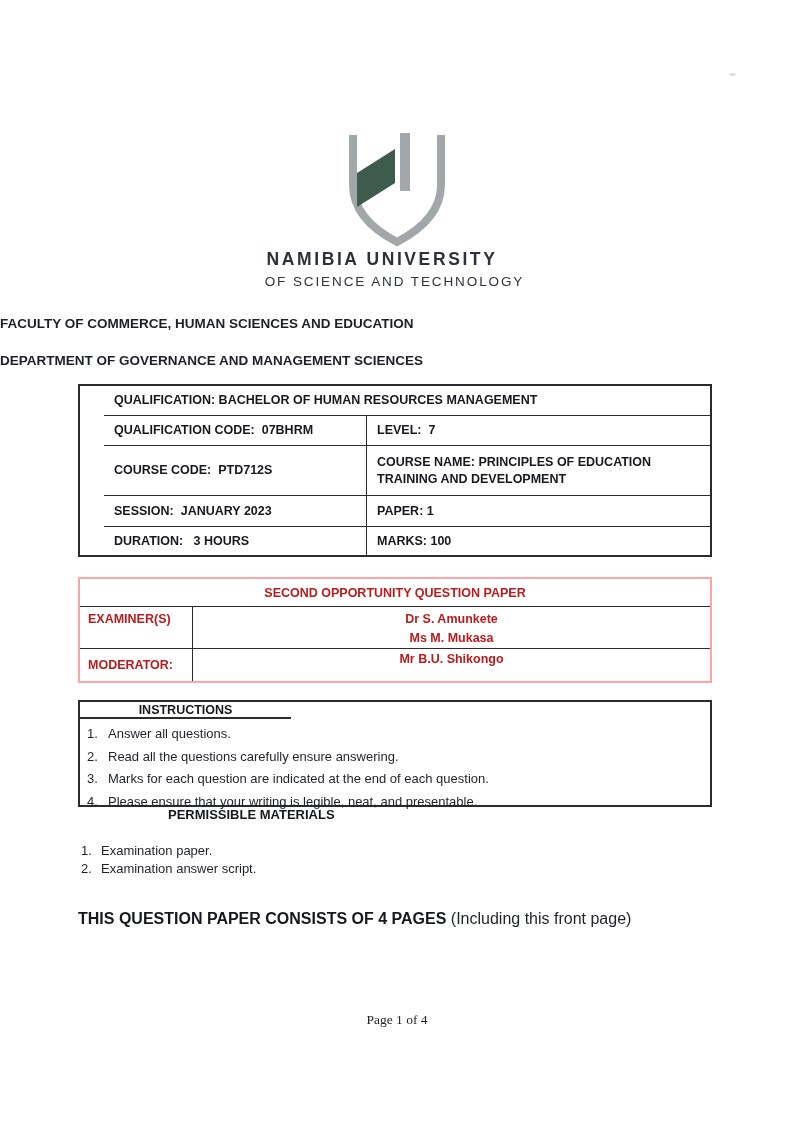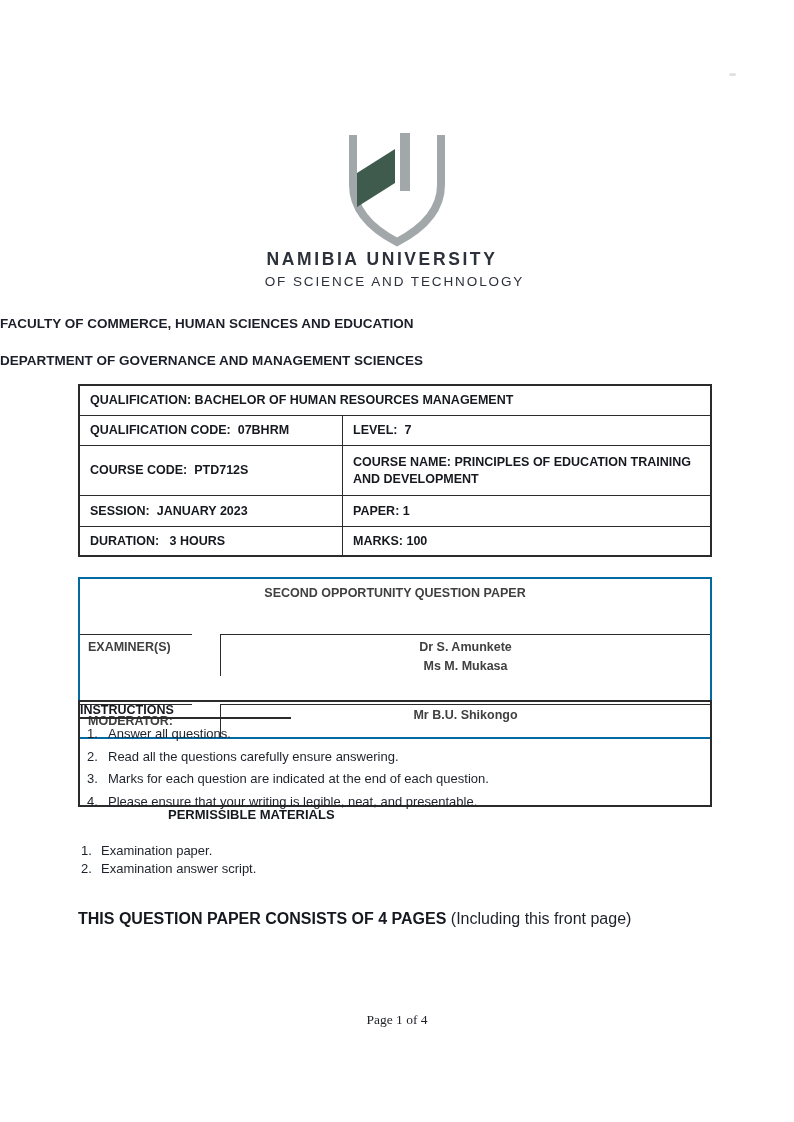--- a/index.html
+++ b/index.html
@@ -37,40 +37,40 @@
   .faculty { top: 303px; }
   .department { top: 340px; }
 
   
   .course-table {
     position: absolute; left: 78px; top: 371px; width: 634px;
     display: grid;
     grid-template-columns: 262px 1fr;
     grid-template-rows: 29px 30px 50px 31px 29px;
     border: 2px solid #2b2b2b;
-    font-weight: bold; font-size: 12.5px; color: #15181f;
+    font-weight: bold; font-size: 12.5px; color: #15181f; padding-left: 24px;
   }
   .course-table .cell {
     display: flex; align-items: center;
     padding: 2px 8px 2px 10px;
     border-top: 1.5px solid #2b2b2b;
     white-space: pre-wrap; line-height: 1.35;
   }
   .course-table .cell.row-first { border-top: none; }
   .course-table .cell.col2 { border-left: 1.5px solid #2b2b2b; }
   .course-table .cell.span2 { grid-column: 1 / span 2; }
 
   
   .exam-table {
     position: absolute; left: 78px; top: 564px; width: 634px;
     display: grid;
     grid-template-columns: 112px 1fr;
     grid-template-rows: 27px 42px 33px;
-    border: 2px solid #0369a1;
-    font-weight: bold; font-size: 12.5px; color: #404040; gap: 28px;
+    border: 2px solid #fca5a5;
+    font-weight: bold; font-size: 12.5px; color: #b91c1c;
   }
   .exam-table .title-cell {
     grid-column: 1 / span 2;
     display: flex; align-items: center; justify-content: center;
     text-align: center;
   }
   .exam-table .label-cell {
     border-top: 1.5px solid #2b2b2b;
     padding: 5px 4px 2px 8px;
   }
@@ -85,21 +85,21 @@
 
   
   .instructions-box {
     position: absolute; left: 78px; top: 687px; width: 634px; height: 107px;
     border: 2px solid #2b2b2b;
     font-size: 13px; color: #1d212a;
   }
   .instructions-box .inst-header {
     width: 211px; height: 17px;
     border-bottom: 2px solid #2b2b2b;
-    font-weight: bold; font-size: 12.5px;
+    text-align: center; font-weight: bold; font-size: 12.5px;
     line-height: 16px; color: #15181f;
   }
   .inst-list { padding: 4px 6px 0 7px; }
   .inst-item { display: flex; line-height: 22.5px; }
   .inst-item .num { width: 21px; flex: 0 0 21px; }
 
   .materials-title {
     position: absolute; left: 168px; top: 794px;
     font-weight: bold; font-size: 13px; color: #15181f;
   }

